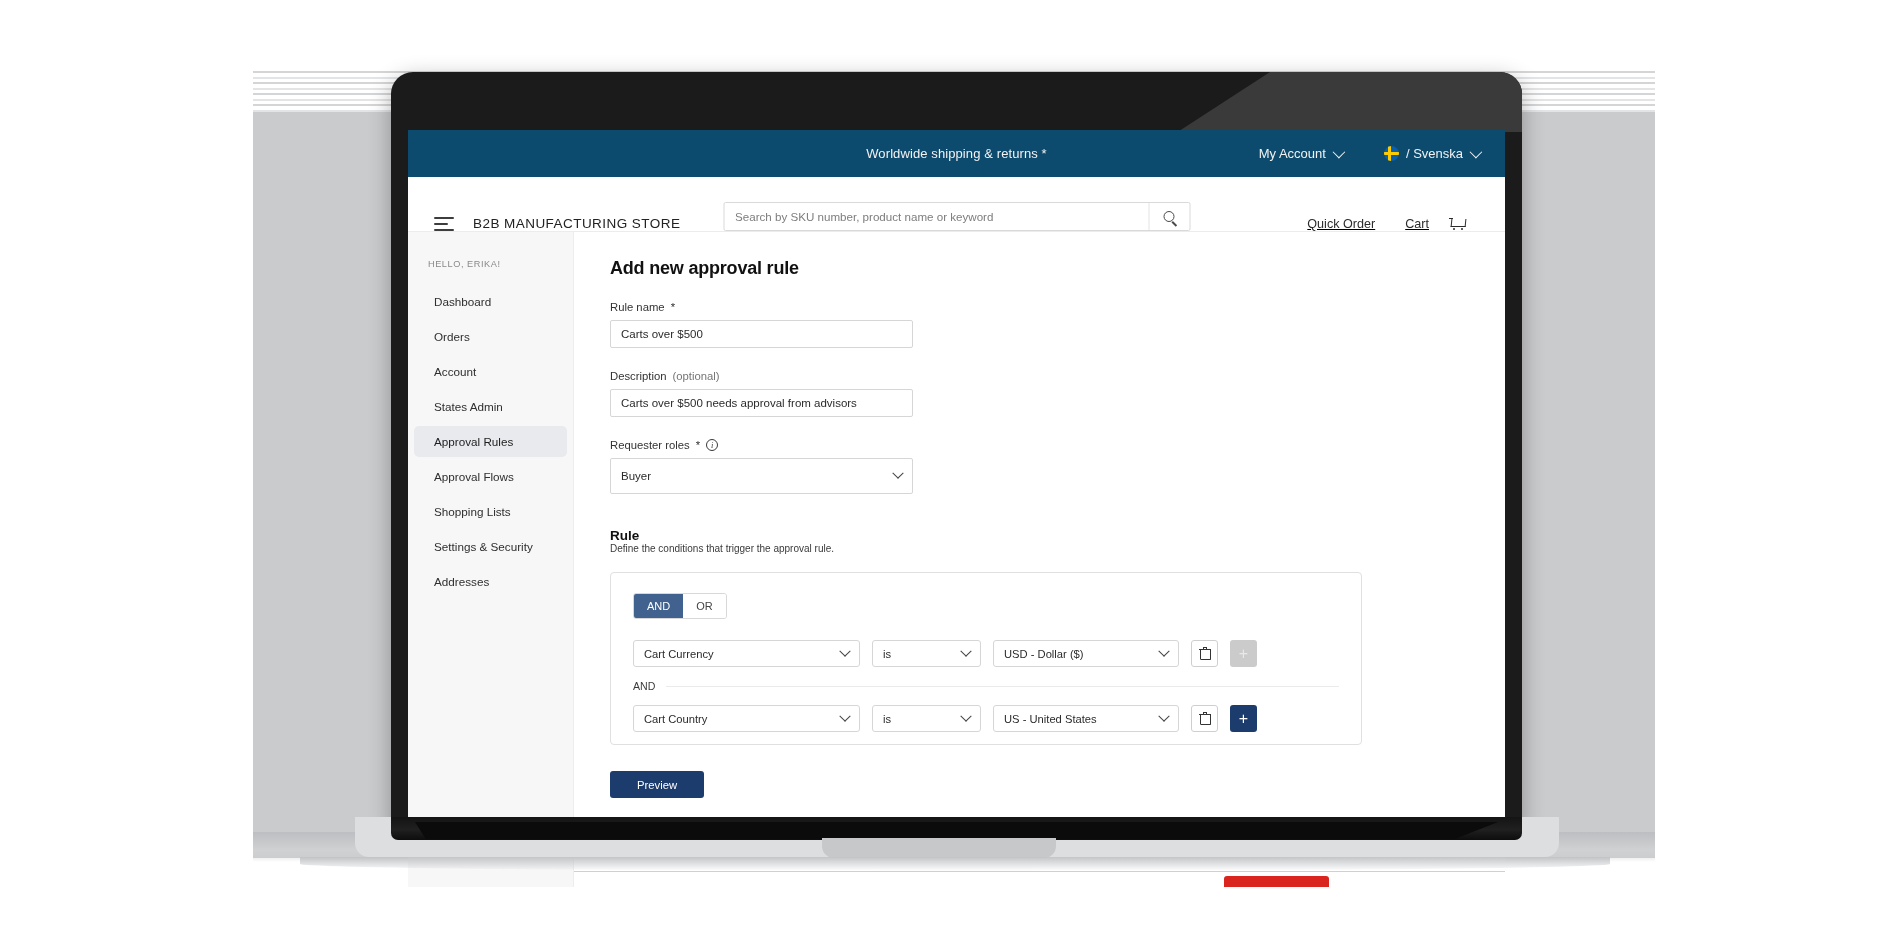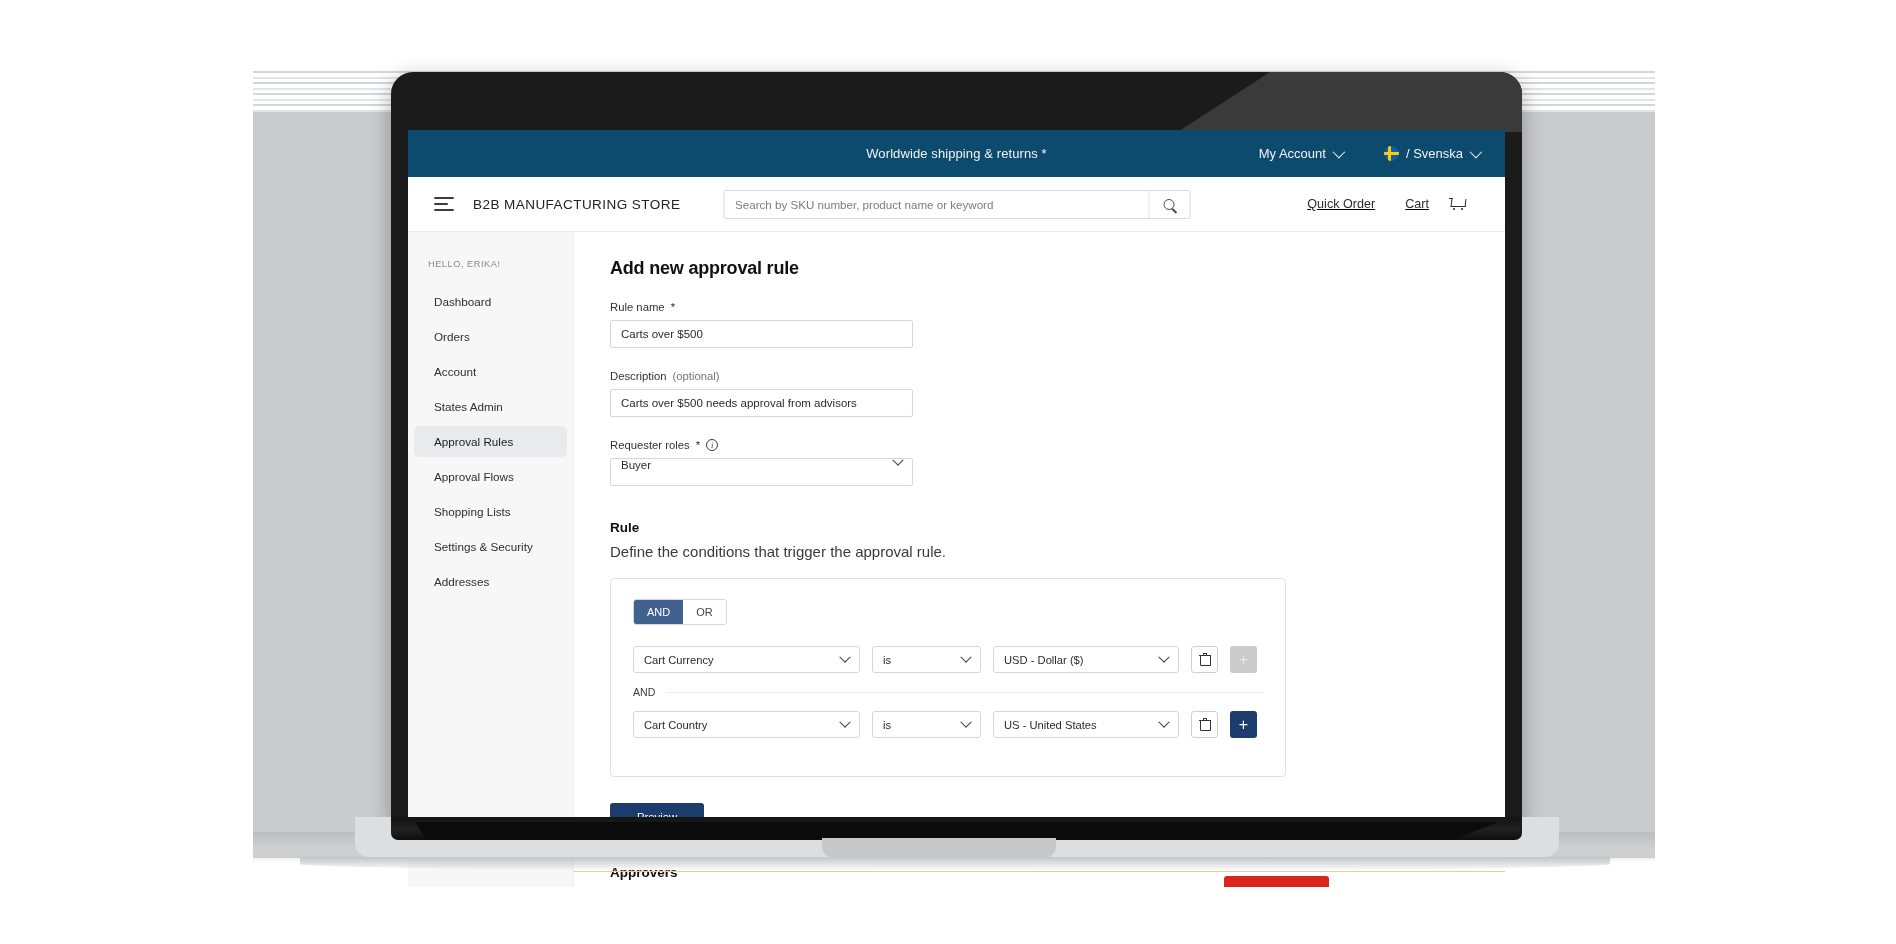--- a/index.html
+++ b/index.html
@@ -109,21 +109,21 @@
   .chev { width: 9px; height: 9px; border-right: 1.6px solid currentColor;
           border-bottom: 1.6px solid currentColor; transform: rotate(45deg) translateY(-2px); }
   .flag {
     width: 15px; height: 15px; border-radius: 50%;
     background: #0b5ea8; position: relative; overflow: hidden; flex: 0 0 auto;
   }
   .flag::before { content: ""; position: absolute; left: 4.5px; top: 0; width: 3px; height: 100%; background: #fecb00; }
   .flag::after  { content: ""; position: absolute; top: 6px; left: 0; width: 100%; height: 3px; background: #fecb00; }
 
   .masthead {
-    height: 55px; background: #ffffff; display: flex; align-items: center;
+    height: 55px; background: #ffffff; display: flex; align-items: flex-end;
     padding: 0 26px; border-bottom: 1px solid #ececec; position: relative;
   }
   .burger { width: 20px; height: 14px; display: flex; flex-direction: column;
             justify-content: space-between; cursor: pointer; flex: 0 0 auto; }
   .burger i { display: block; height: 1.6px; background: #3d3d3d; border-radius: 1px; }
   .burger i:nth-child(1) { width: 20px; }
   .burger i:nth-child(2) { width: 14px; }
   .burger i:nth-child(3) { width: 20px; }
   .brand { margin-left: 19px; font-size: 13.5px; letter-spacing: .45px; color: #222; font-weight: 400; }
 
@@ -189,33 +189,33 @@
     width: 12px; height: 12px; border: 1.3px solid #3a3a3a; border-radius: 50%;
     font-size: 8.5px; line-height: 10px; text-align: center; color: #3a3a3a;
     font-family: "Liberation Serif", serif; font-style: italic; cursor: pointer;
   }
   .txt-input {
     width: 303px; height: 28px; border: 1px solid #d6d6d6; border-radius: 2px;
     font-size: 11.5px; color: #2b2b2b; padding: 0 10px; background: #fff;
     font-family: "Liberation Sans", sans-serif; outline: none;
   }
   .sel-input {
-    width: 303px; height: 28px; border: 1px solid #d6d6d6; border-radius: 2px;
+    width: 303px; height: 36px; border: 1px solid #d6d6d6; border-radius: 2px;
     font-size: 11.5px; color: #2b2b2b; padding: 0 10px; background: #fff;
-    display: flex; justify-content: space-between; cursor: pointer;
+    display: flex; align-items: center; justify-content: space-between; cursor: pointer;
   }
   .sel-chev { width: 8px; height: 8px; border-right: 1.5px solid #444;
               border-bottom: 1.5px solid #444; transform: rotate(45deg) translate(-2px,-2px); }
 
   .sec-title { font-size: 13.5px; font-weight: bold; color: #111; margin-top: 34px; }
-  .sec-sub { font-size: 15px; color: #3a3a3a; margin-top: 8px; }
+  .sec-sub { font-size: 10px; color: #3a3a3a; }
 
   .rule-box {
-    margin-top: 18px; width: 676px; border: 1px solid #e0e0e0; border-radius: 4px;
-    padding: 20px 22px 38px 22px; background: #fff;
+    margin-top: 18px; width: 752px; border: 1px solid #e0e0e0; border-radius: 4px;
+    padding: 20px 22px 12px 22px; background: #fff;
   }
   .andor {
     display: inline-flex; border: 1px solid #d8d8d8; border-radius: 3px; overflow: hidden; margin-bottom: 21px;
   }
   .andor div {
     padding: 6px 13px; font-size: 11px; cursor: pointer; color: #444; background: #fff;
   }
   .andor div.sel { background: #41618f; color: #ffffff; }
 
   .cond-row { display: flex; align-items: center; gap: 12px; }

